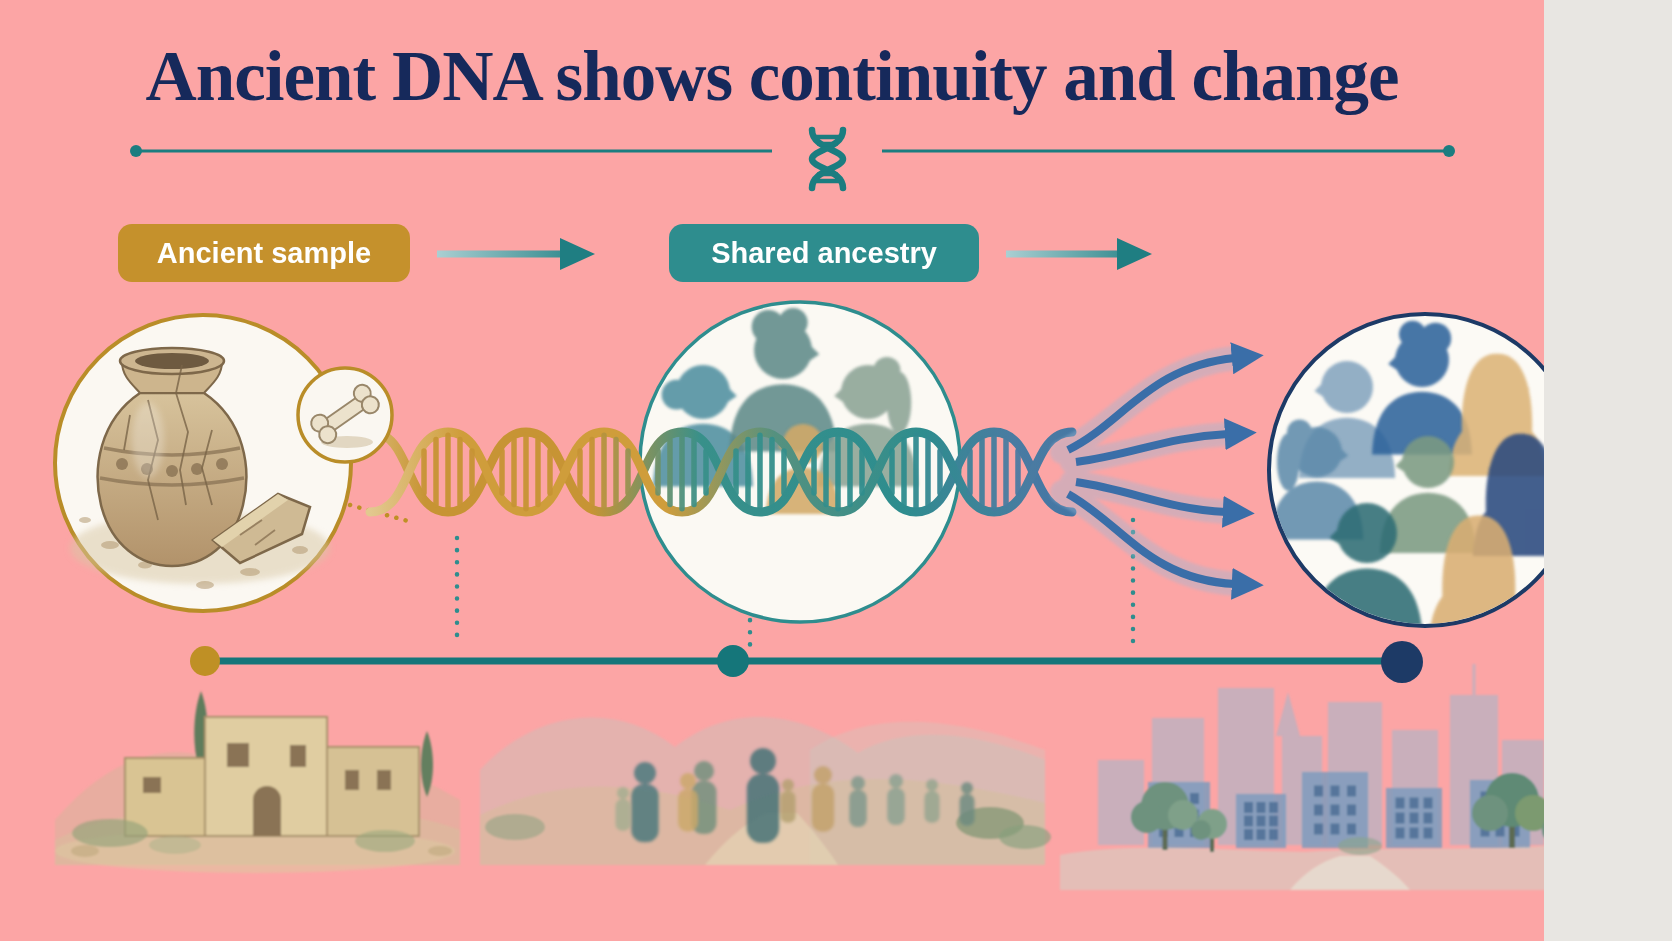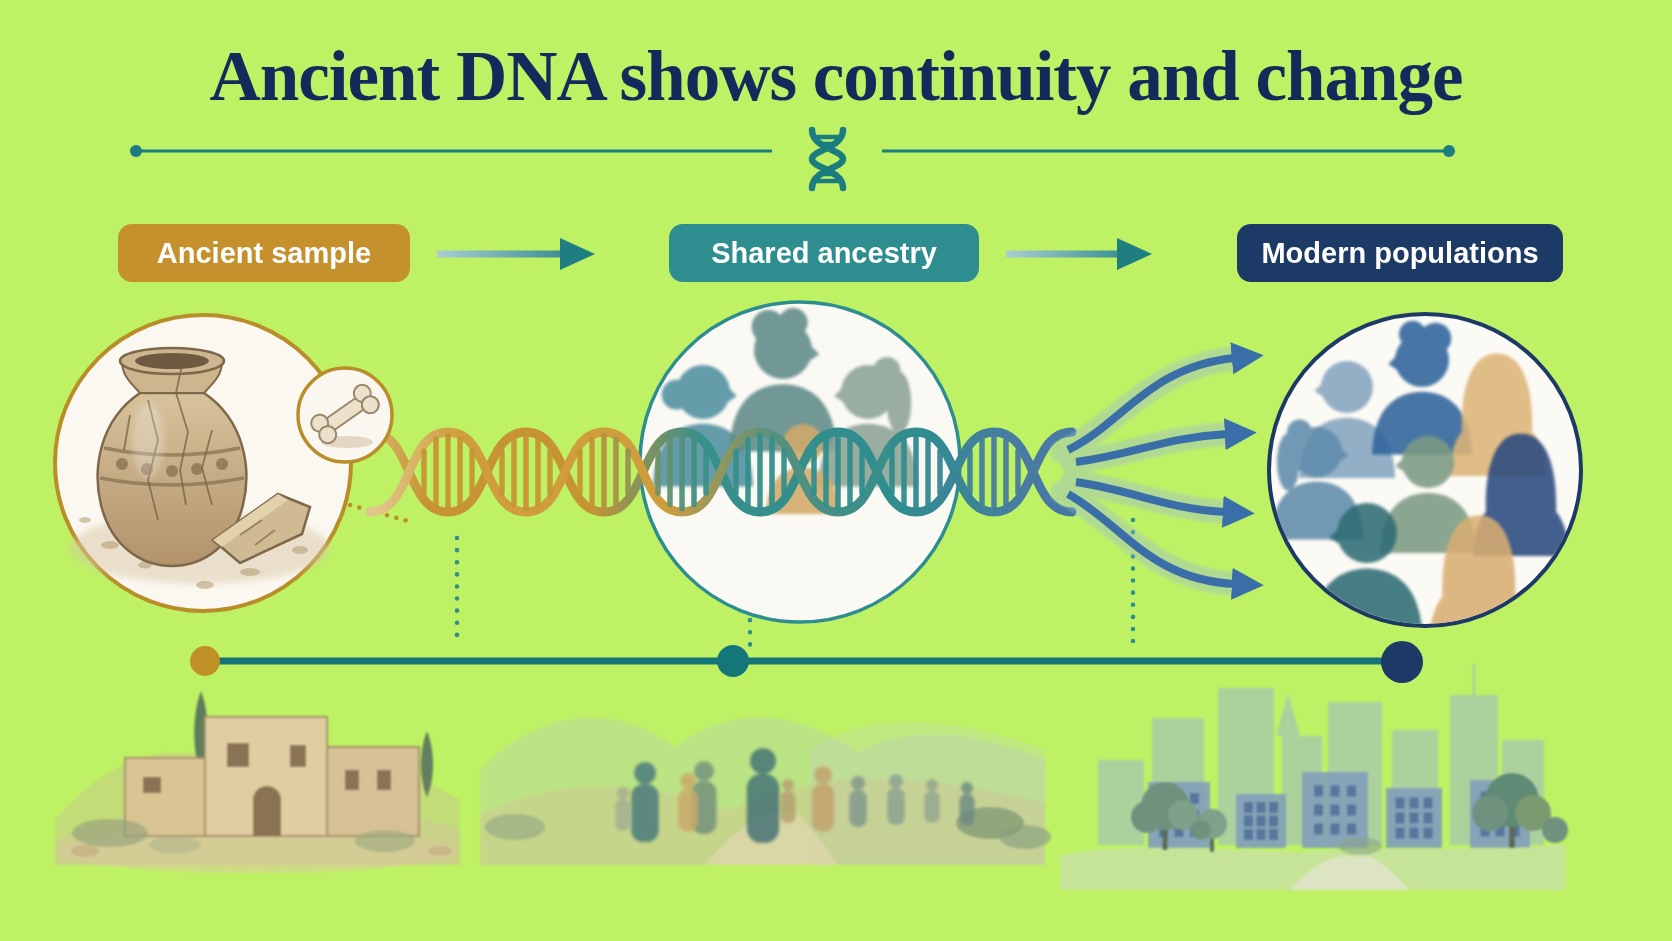--- a/index.html
+++ b/index.html
@@ -1,18 +1,18 @@
 <!DOCTYPE html>
 <html><head>
 <meta charset="utf-8">
 <style>
   html,body{margin:0;padding:0;background:#e8e6e2;}
   .canvas{
-    position:relative;width:1672px;height:941px;overflow:hidden;
-    background:#bef264;
+    position:relative;width:1544px;height:941px;overflow:hidden;
+    background:#fca5a5;
     font-family:"Liberation Sans", sans-serif;
   }
   .page-title{
     position:absolute;top:36px;left:0;width:100%;
     text-align:center;margin:0;
     font-family:"Liberation Serif", serif;
     font-weight:700;font-size:71px;letter-spacing:-1px;
     color:#16295b;
   }
   .badge{
@@ -28,21 +28,20 @@
 </style>
 </head>
 <body>
 
 <div class="canvas">
 
   <h1 class="page-title">Ancient DNA shows continuity and change</h1>
 
   <div class="badge badge-teal">Shared ancestry</div>
   <div class="badge badge-gold">Ancient sample</div>
-  <div class="badge badge-navy">Modern populations</div>
 
   <svg class="art" width="1672" height="941" viewBox="0 0 1672 941">
     <defs>
       <linearGradient id="arrowGrad1" gradientUnits="userSpaceOnUse" x1="437" y1="0" x2="595" y2="0">
         <stop offset="0" stop-color="#aacfd2"></stop>
           <stop offset="1" stop-color="#1f7e82"></stop>
       </linearGradient>
       <linearGradient id="arrowGrad2" gradientUnits="userSpaceOnUse" x1="1006" y1="0" x2="1152" y2="0">
         <stop offset="0" stop-color="#aacfd2"></stop>
           <stop offset="1" stop-color="#1f7e82"></stop>

